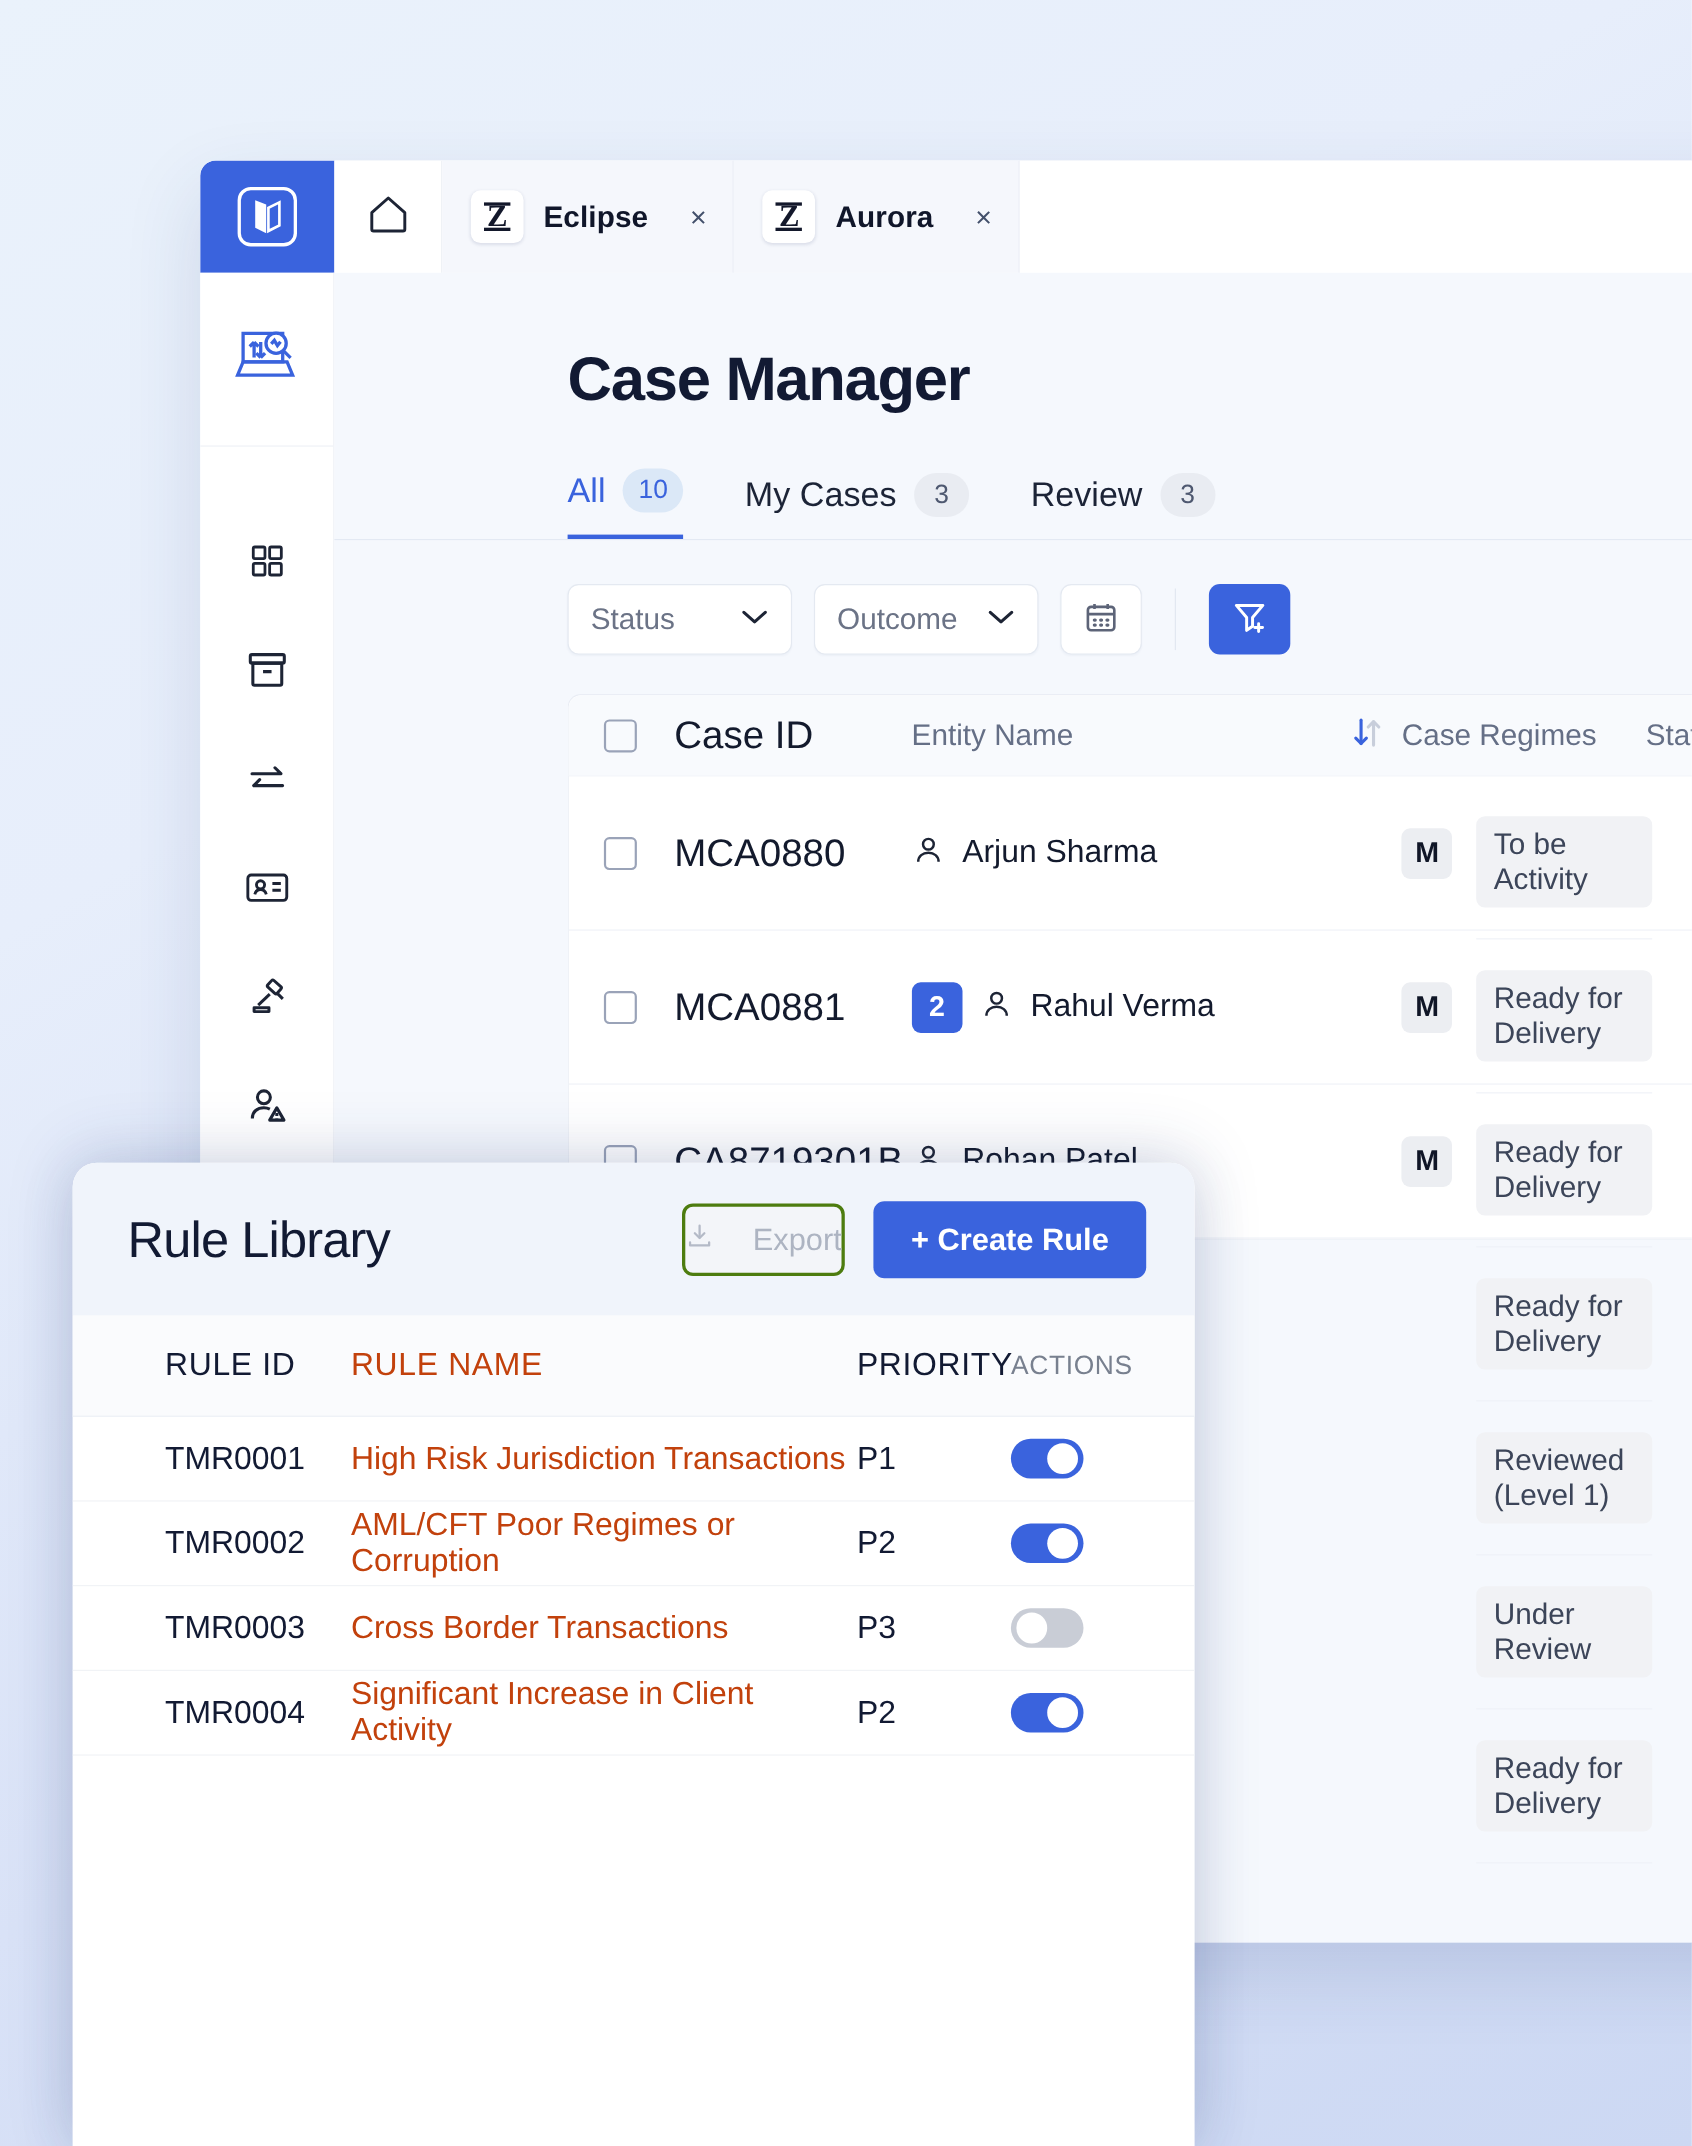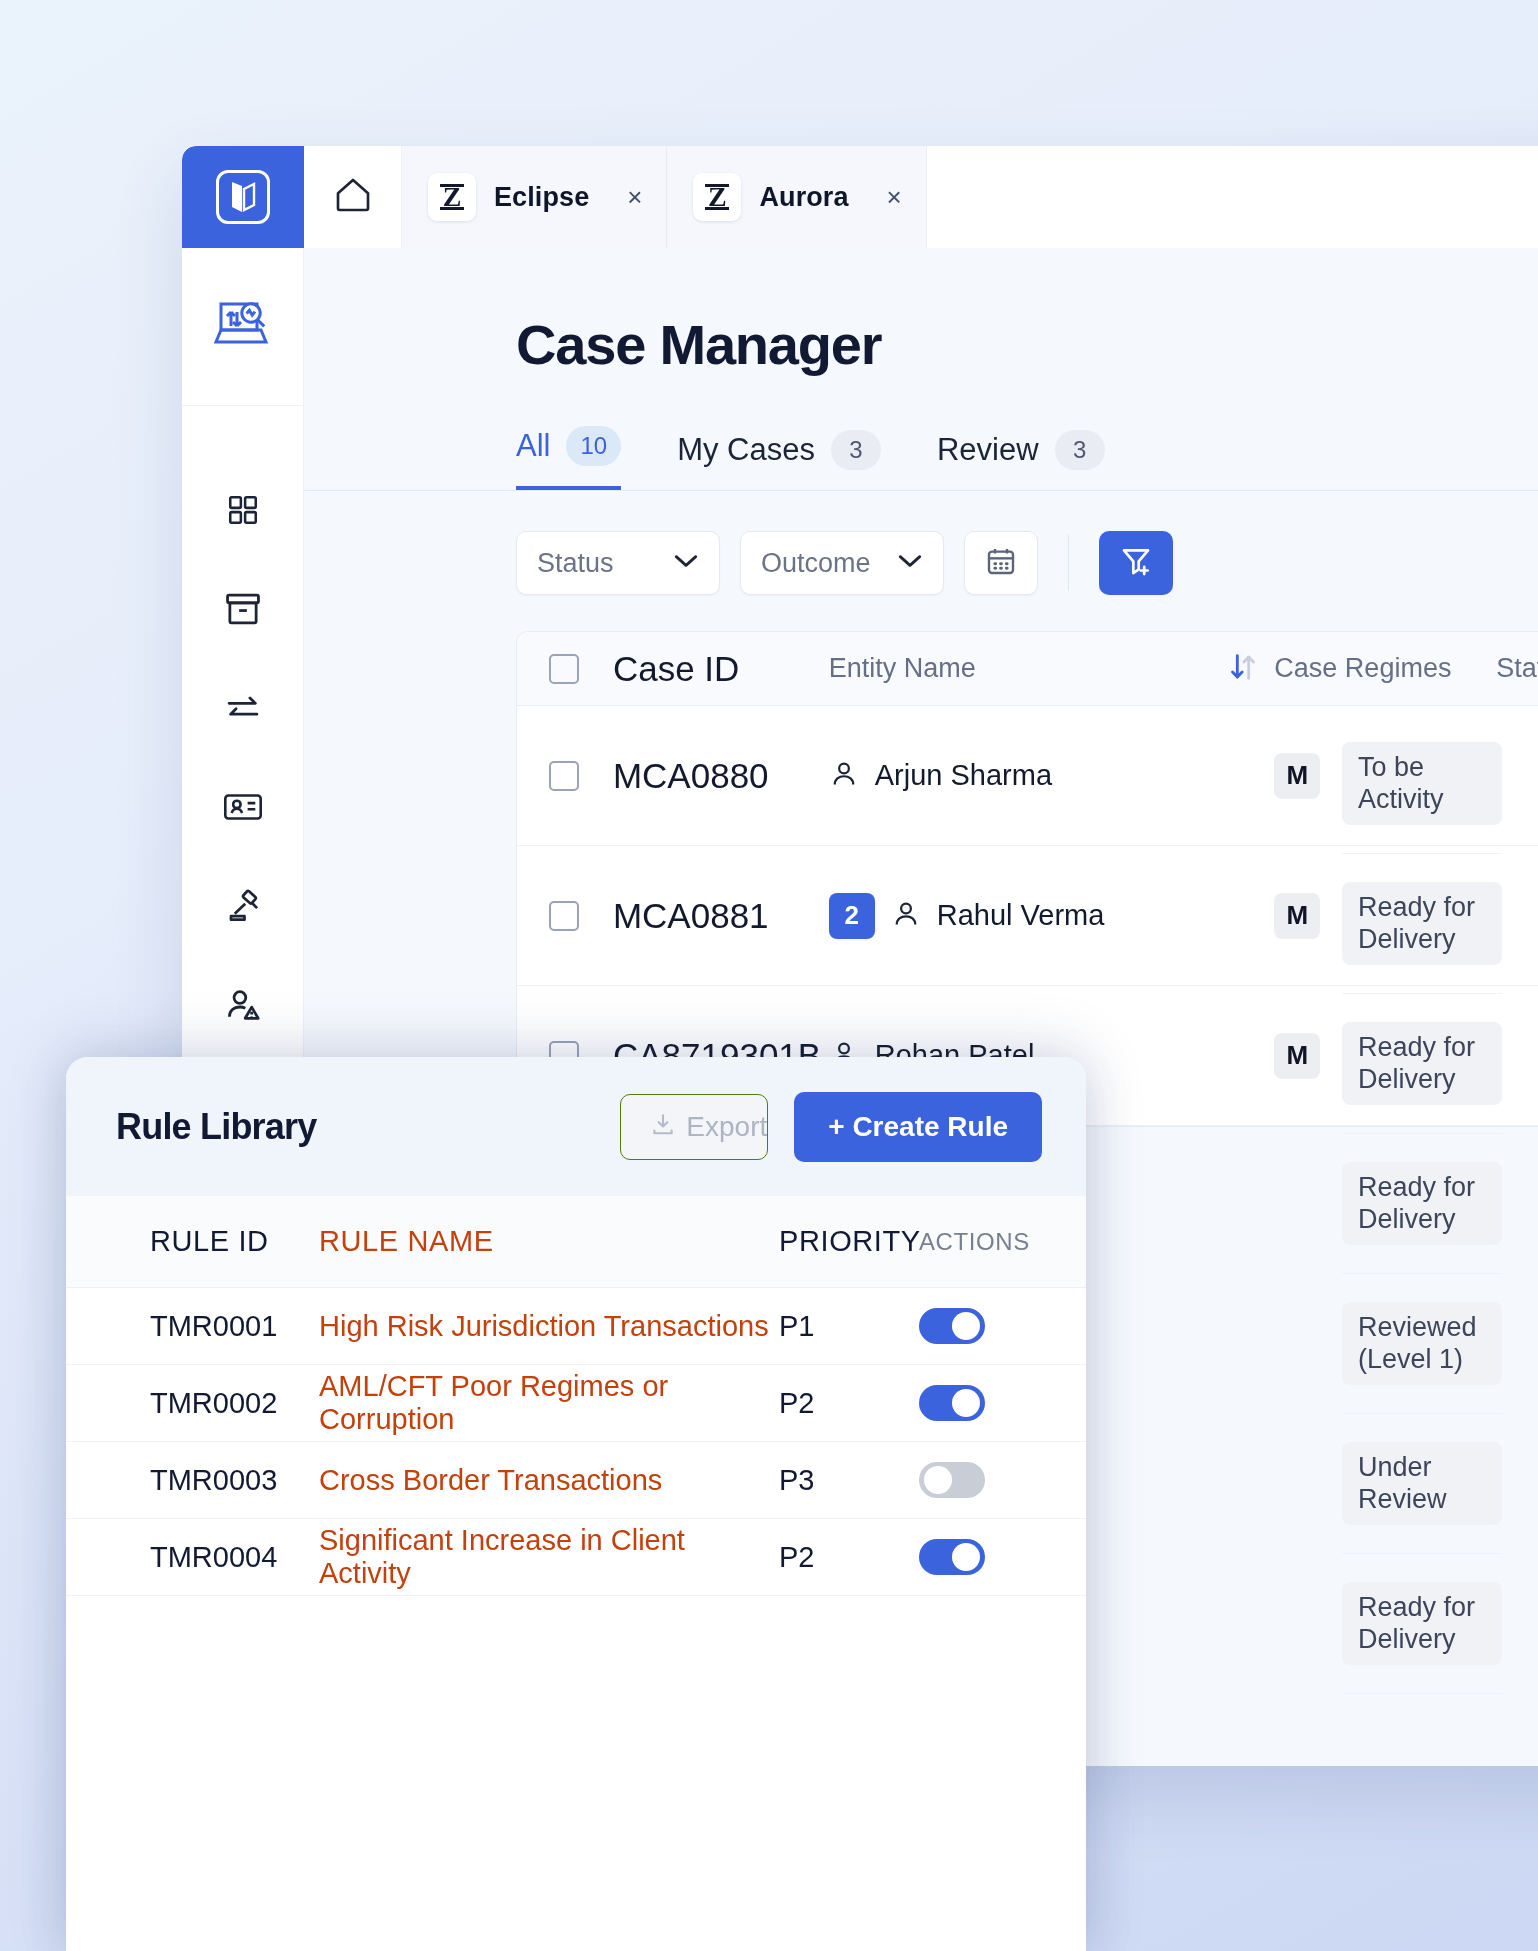--- a/index.html
+++ b/index.html
@@ -164,25 +164,25 @@
     background: #fff;
     border-radius: 22px 22px 0 0;
     box-shadow: 0 -6px 60px rgba(40,62,120,.17), 0 10px 50px rgba(40,62,120,.12);
     overflow: hidden;
   }
   #rule-head {
     height: 139px; background: #f0f4fb;
     display: flex; align-items: center; justify-content: space-between;
     padding: 0 44px 0 50px;
   }
-  #rule-title { font-size: 36px; font-weight: 700; color: #121a33; letter-spacing: -.8px; }
+  #rule-title { font-size: 46px; font-weight: 400; color: #121a33; letter-spacing: -.8px; }
   #rule-actions { display: flex; align-items: center; gap: 26px; }
   #export-btn {
-    width: 148px; height: 66px; border: 1px solid #4d7c0f; border-radius: 10px; background: #f3f5f9;
-    display: flex; align-items: center; justify-content: flex-end; gap: 10px;
+    width: 148px; height: 66px; border: 3px solid #4d7c0f; border-radius: 10px; background: #f3f5f9;
+    display: flex; align-items: center; justify-content: space-between; gap: 10px;
   }
   #export-btn .lbl { font-size: 28px; color: #adb4c2; }
   #create-rule-btn {
     height: 70px; padding: 0 34px; background: #3a63dd; border-radius: 10px;
     display: flex; align-items: center; justify-content: center;
     font-size: 28px; color: #fff; font-weight: 600;
   }
   #rule-thead {
     display: flex; align-items: center; height: 92px; background: #fafbfd;
     border-bottom: 1px solid #eceff5;

